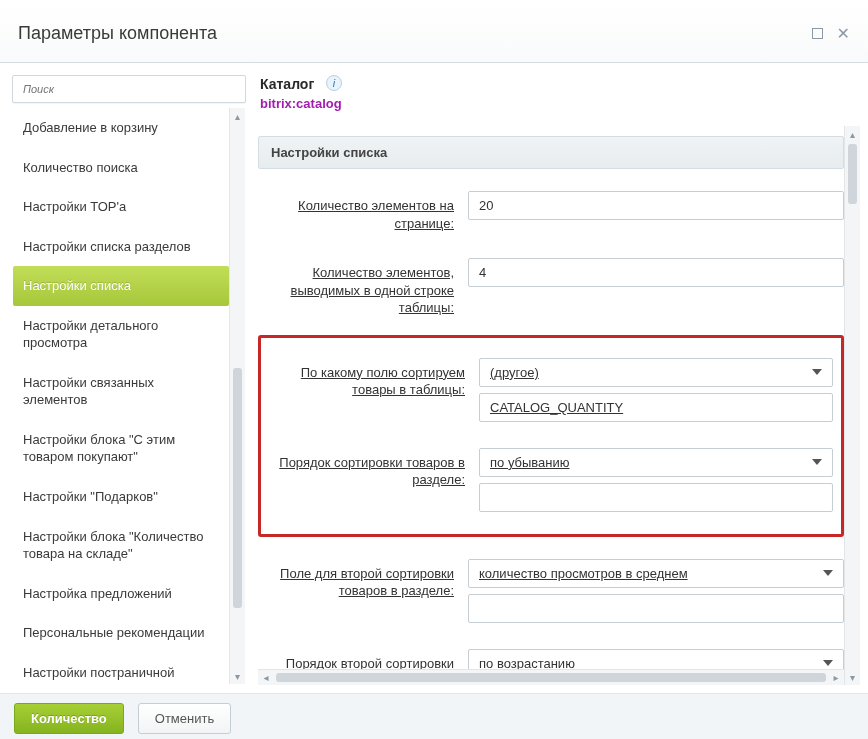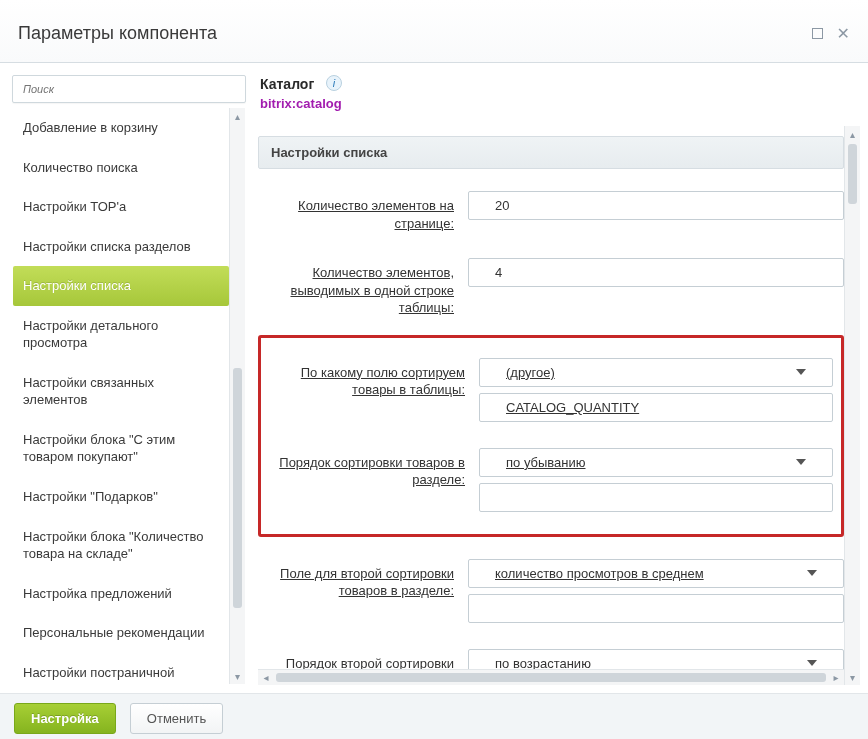--- a/index.html
+++ b/index.html
@@ -169,21 +169,21 @@
     width: 196px;
     text-align: right;
     color: #333;
     padding-top: 6px;
     line-height: 1.35;
   }
   .row .ctrl { flex: 1; }
   .textinput, .selectlike {
     width: 100%;
     border: 1px solid #c5ced4;
-    padding: 6px 26px;
+    padding: 6px 10px;
     font-size: 13px;
     color: #333;
     border-radius: 2px;
     background: #fff;
   }
   .selectlike {
     display: flex;
     align-items: center;
     justify-content: space-between;
     cursor: pointer;
@@ -367,15 +367,15 @@
       <div class="hscroll">
         <div class="arrow left">◂</div>
         <div class="thumb"></div>
         <div class="arrow right">▸</div>
       </div>
     </div>
   </div>
 </div>
 
 <div class="footer">
-  <div class="btn btn-primary">Настройка</div>
+  <div class="btn btn-primary">Количество</div>
   <div class="btn btn-default">Отменить</div>
 </div>
 
 </body></html>

